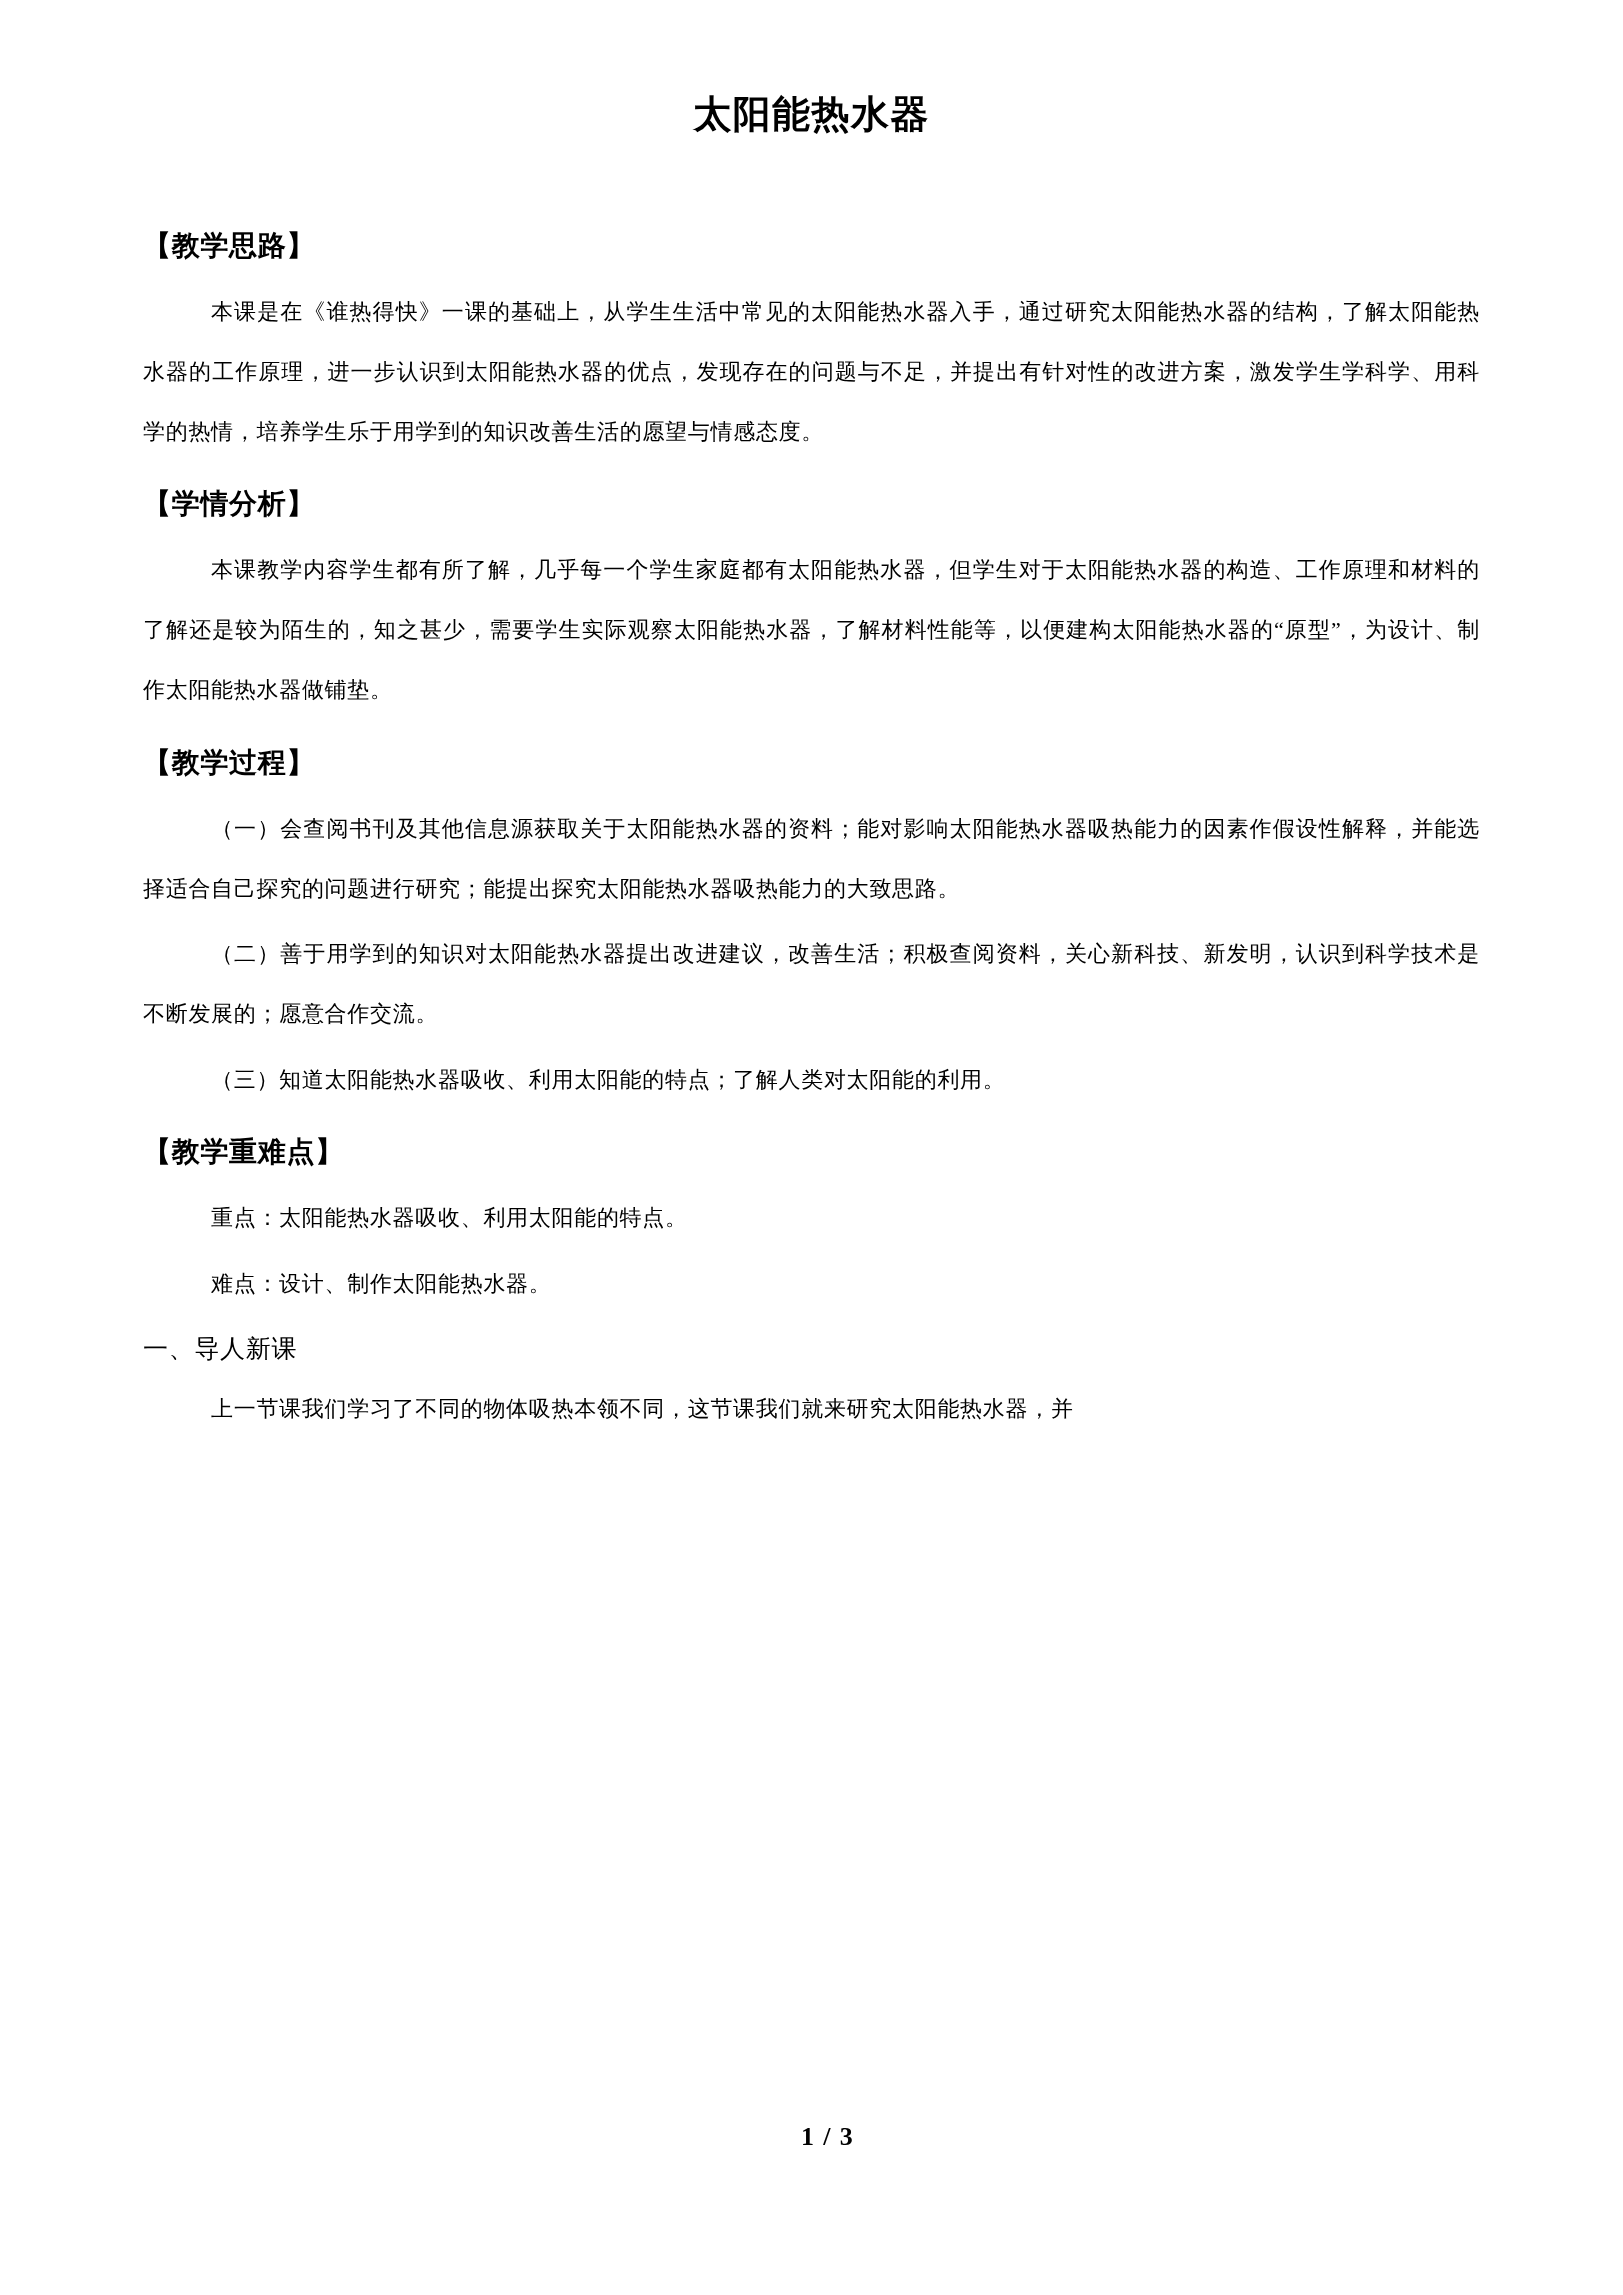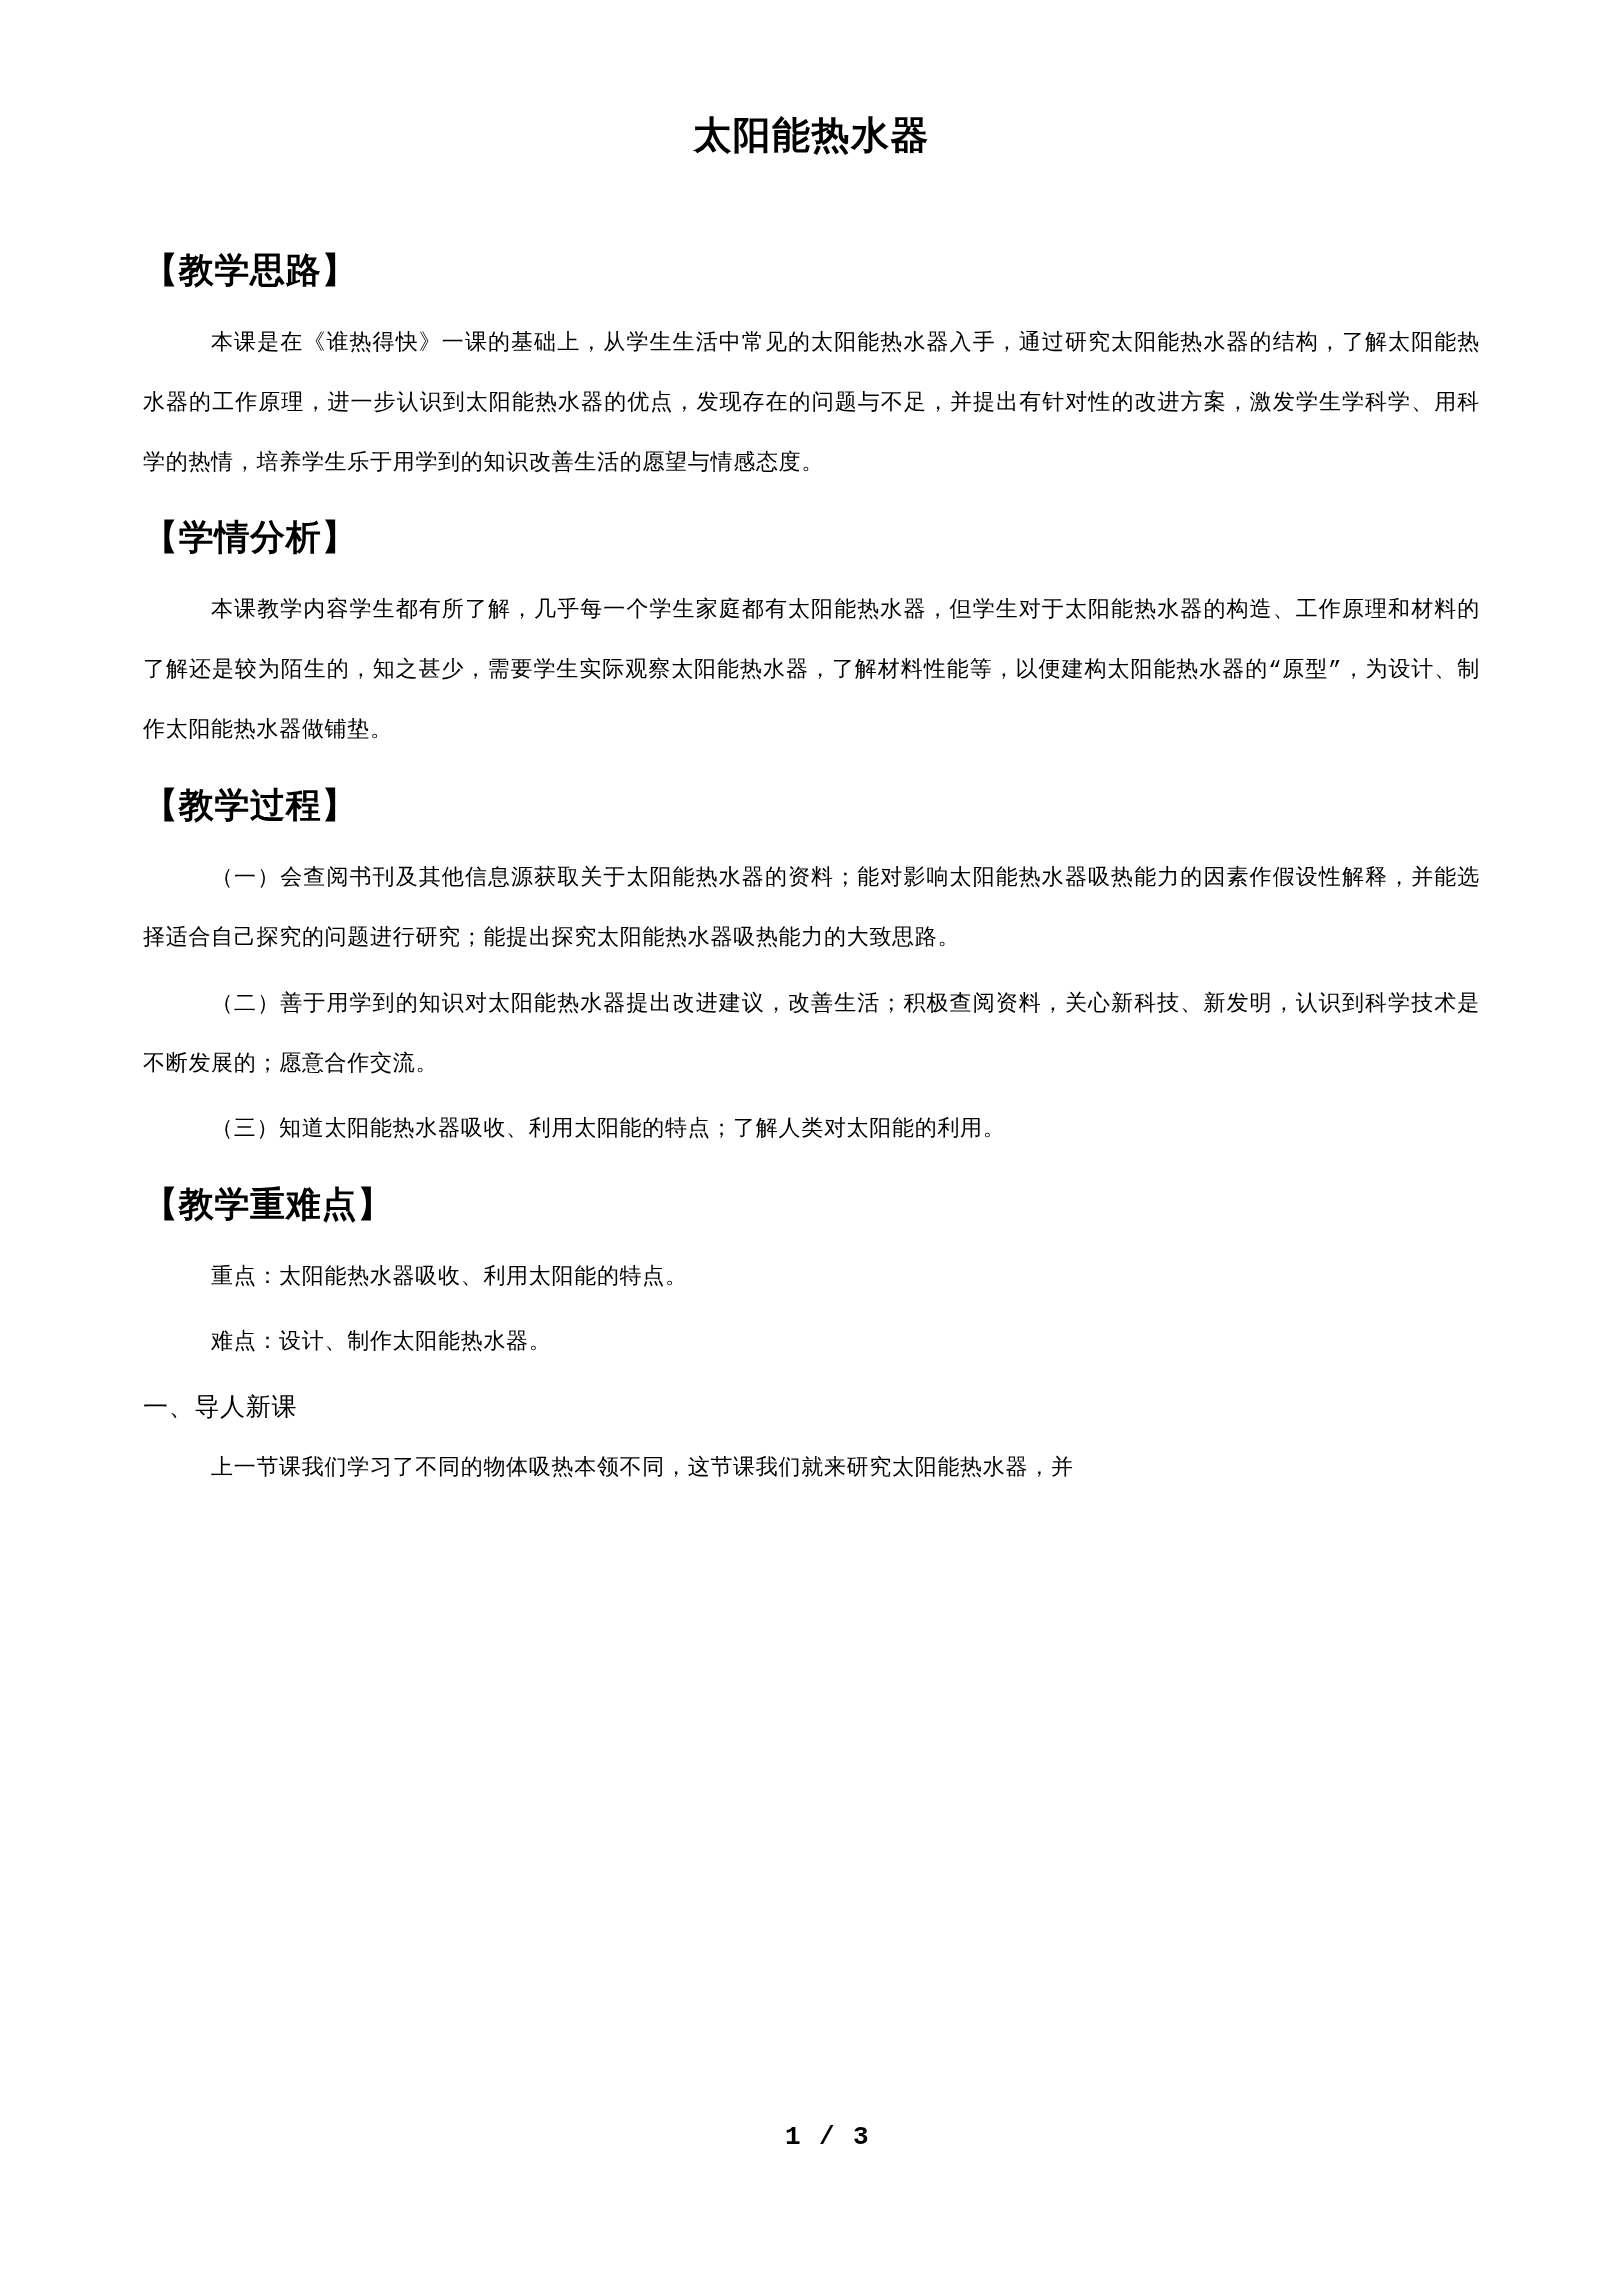--- a/index.html
+++ b/index.html
@@ -7,38 +7,38 @@
     padding: 0;
     background: #ffffff;
   }
   .page {
     position: relative;
     width: 1623px;
     height: 2295px;
     box-sizing: border-box;
     background: #ffffff;
     color: #000000;
-    padding: 114px 143px 0 143px;
-    font-family: Liberation Mono, monospace;
+    padding: 91px 143px 0 143px;
+    font-family: Liberation Serif, serif;
     overflow: hidden;
   }
   .doc-title {
     margin: 0 0 89px 0;
     text-align: center;
     font-size: 38px;
     line-height: 1.25;
     font-weight: bold;
     letter-spacing: 1.4px;
   }
   .section {
     margin: 0;
   }
   .section-heading {
     margin: 24.5px 0 17.7px 0;
-    font-size: 35px;
+    font-size: 28px;
     line-height: 1.3;
     font-weight: bold;
     letter-spacing: 0.7px;
   }
   .body-para {
     margin: 0 0 5.5px 0;
     font-size: 22px;
     line-height: 60px;
     letter-spacing: 0.7px;
     text-align: justify;

